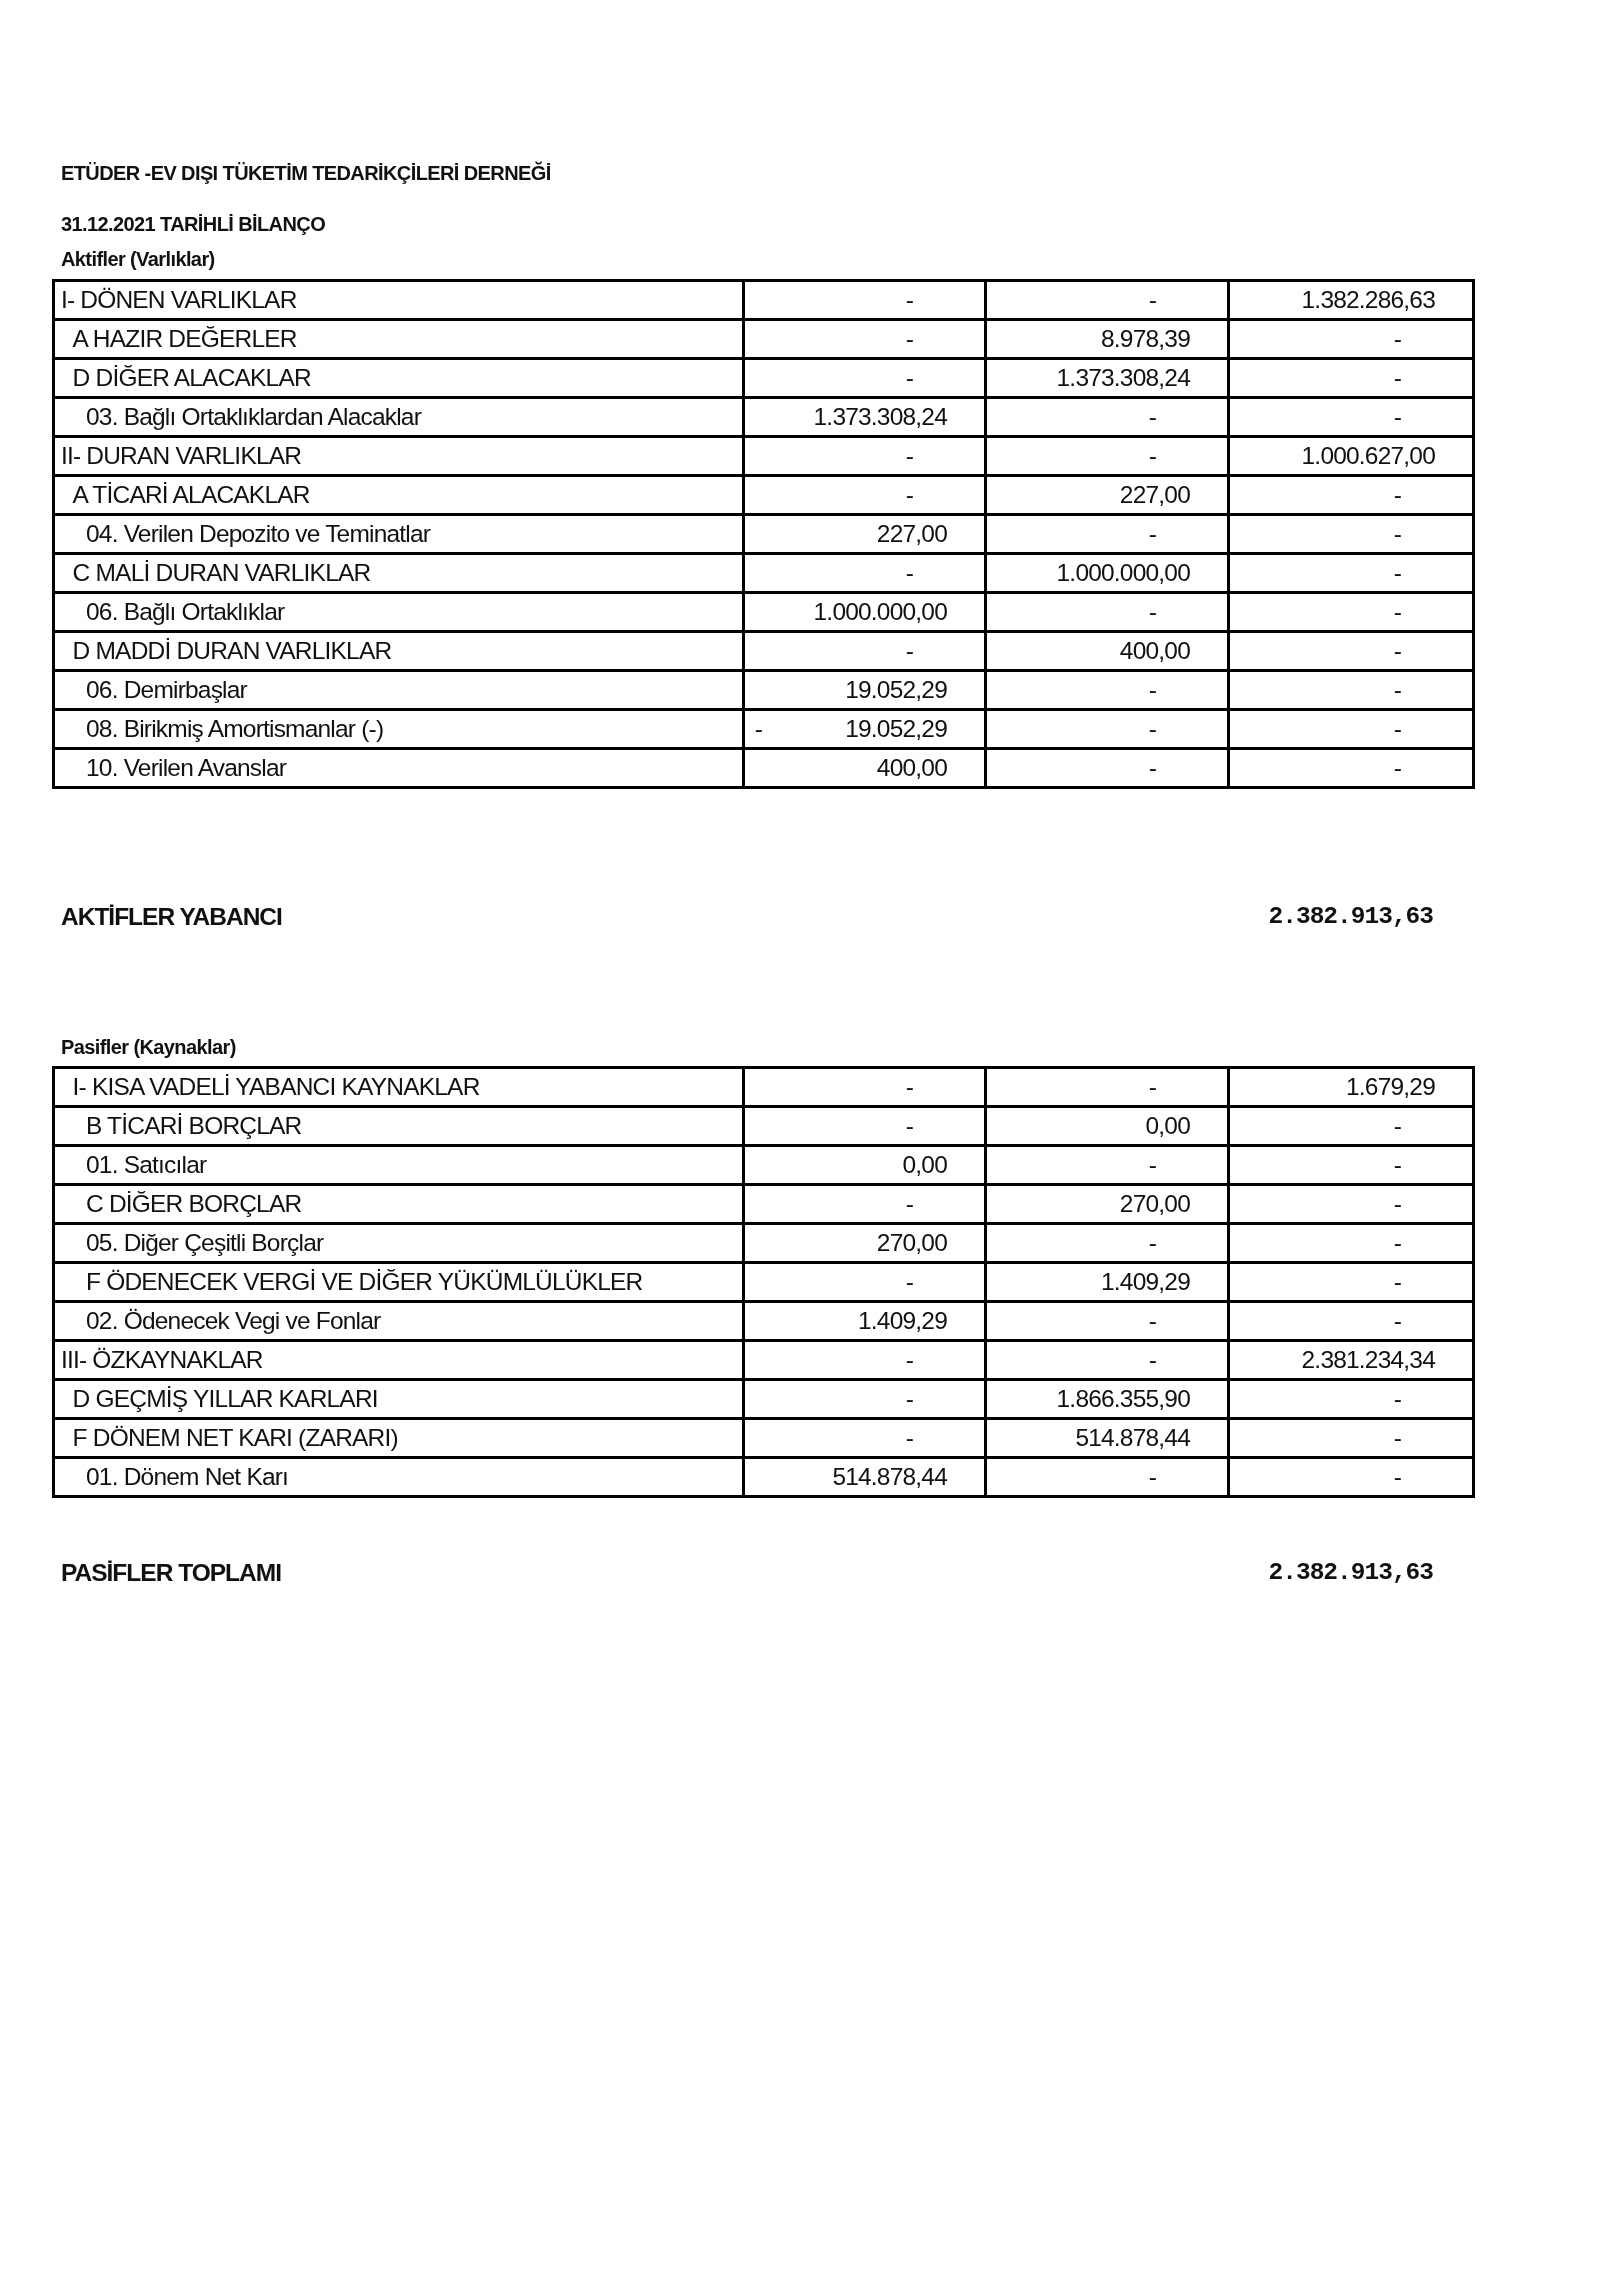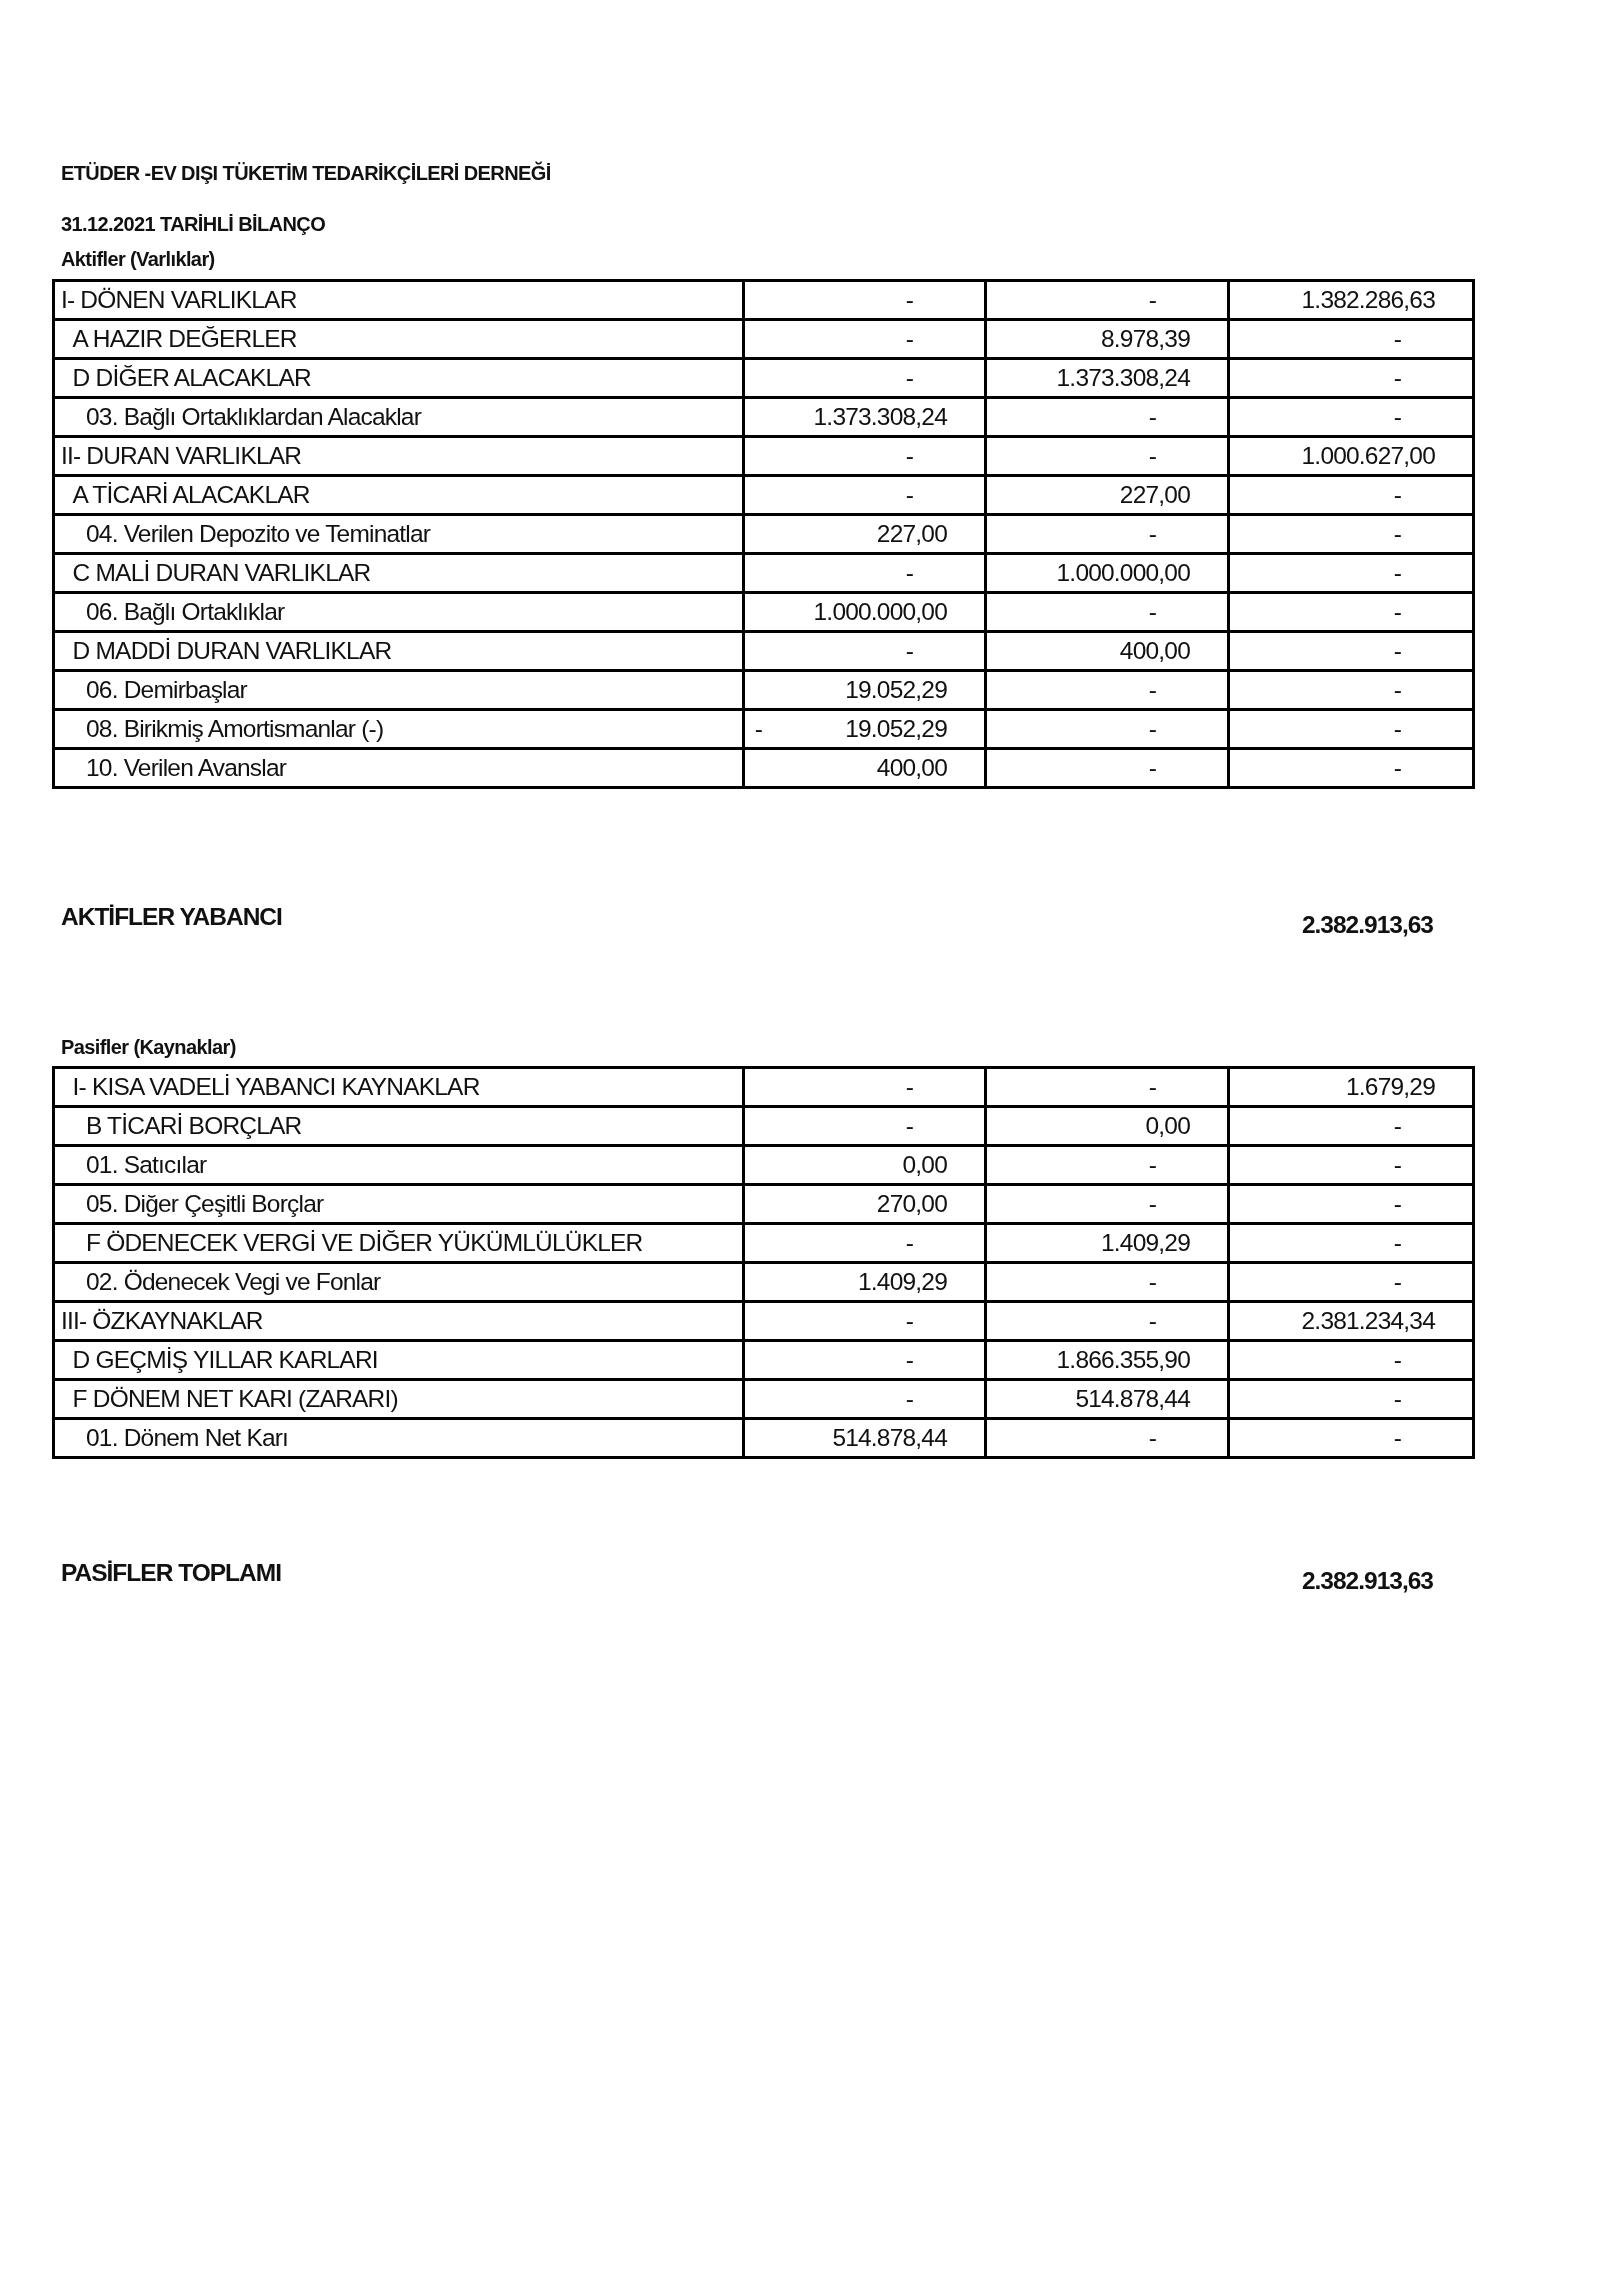--- a/index.html
+++ b/index.html
@@ -57,21 +57,21 @@
   .total-row {
     position: absolute;
     left: 61px;
     width: 1372px;
     font-weight: bold;
     font-size: 24.5px;
     letter-spacing: -1px;
     line-height: 29px;
   }
   .total-row .tl { position: absolute; left: 0; top: 0; white-space: nowrap; }
-  .total-row .tv { position: absolute; right: 0; top: 8px; white-space: nowrap; }
+  .total-row .tv { position: absolute; right: 0; top: 0; white-space: nowrap; font-family: Liberation Mono, monospace; }
   col.c-label { width: 690px; }
   col.c-n1 { width: 242px; }
   col.c-n2 { width: 243px; }
   col.c-n3 { width: 245px; }
 </style>
 </head>
 <body>
 
 <div class="heading" style="top:159px">ETÜDER -EV DIŞI TÜKETİM TEDARİKÇİLERİ DERNEĞİ</div>
 <div class="heading" style="top:210px">31.12.2021 TARİHLİ BİLANÇO</div>
@@ -193,20 +193,26 @@
         <td class="num"><span>0,00</span></td>
         <td class="num dash"><span>-</span></td>
       </tr>
       <tr>
         <td class="lbl l2">01. Satıcılar</td>
         <td class="num"><span>0,00</span></td>
         <td class="num dash"><span>-</span></td>
         <td class="num dash"><span>-</span></td>
       </tr>
       <tr>
+        <td class="lbl l2">C DİĞER BORÇLAR</td>
+        <td class="num dash"><span>-</span></td>
+        <td class="num"><span>270,00</span></td>
+        <td class="num dash"><span>-</span></td>
+      </tr>
+      <tr>
         <td class="lbl l2">05. Diğer Çeşitli Borçlar</td>
         <td class="num"><span>270,00</span></td>
         <td class="num dash"><span>-</span></td>
         <td class="num dash"><span>-</span></td>
       </tr>
       <tr>
         <td class="lbl l2">F ÖDENECEK VERGİ VE DİĞER YÜKÜMLÜLÜKLER</td>
         <td class="num dash"><span>-</span></td>
         <td class="num"><span>1.409,29</span></td>
         <td class="num dash"><span>-</span></td>

